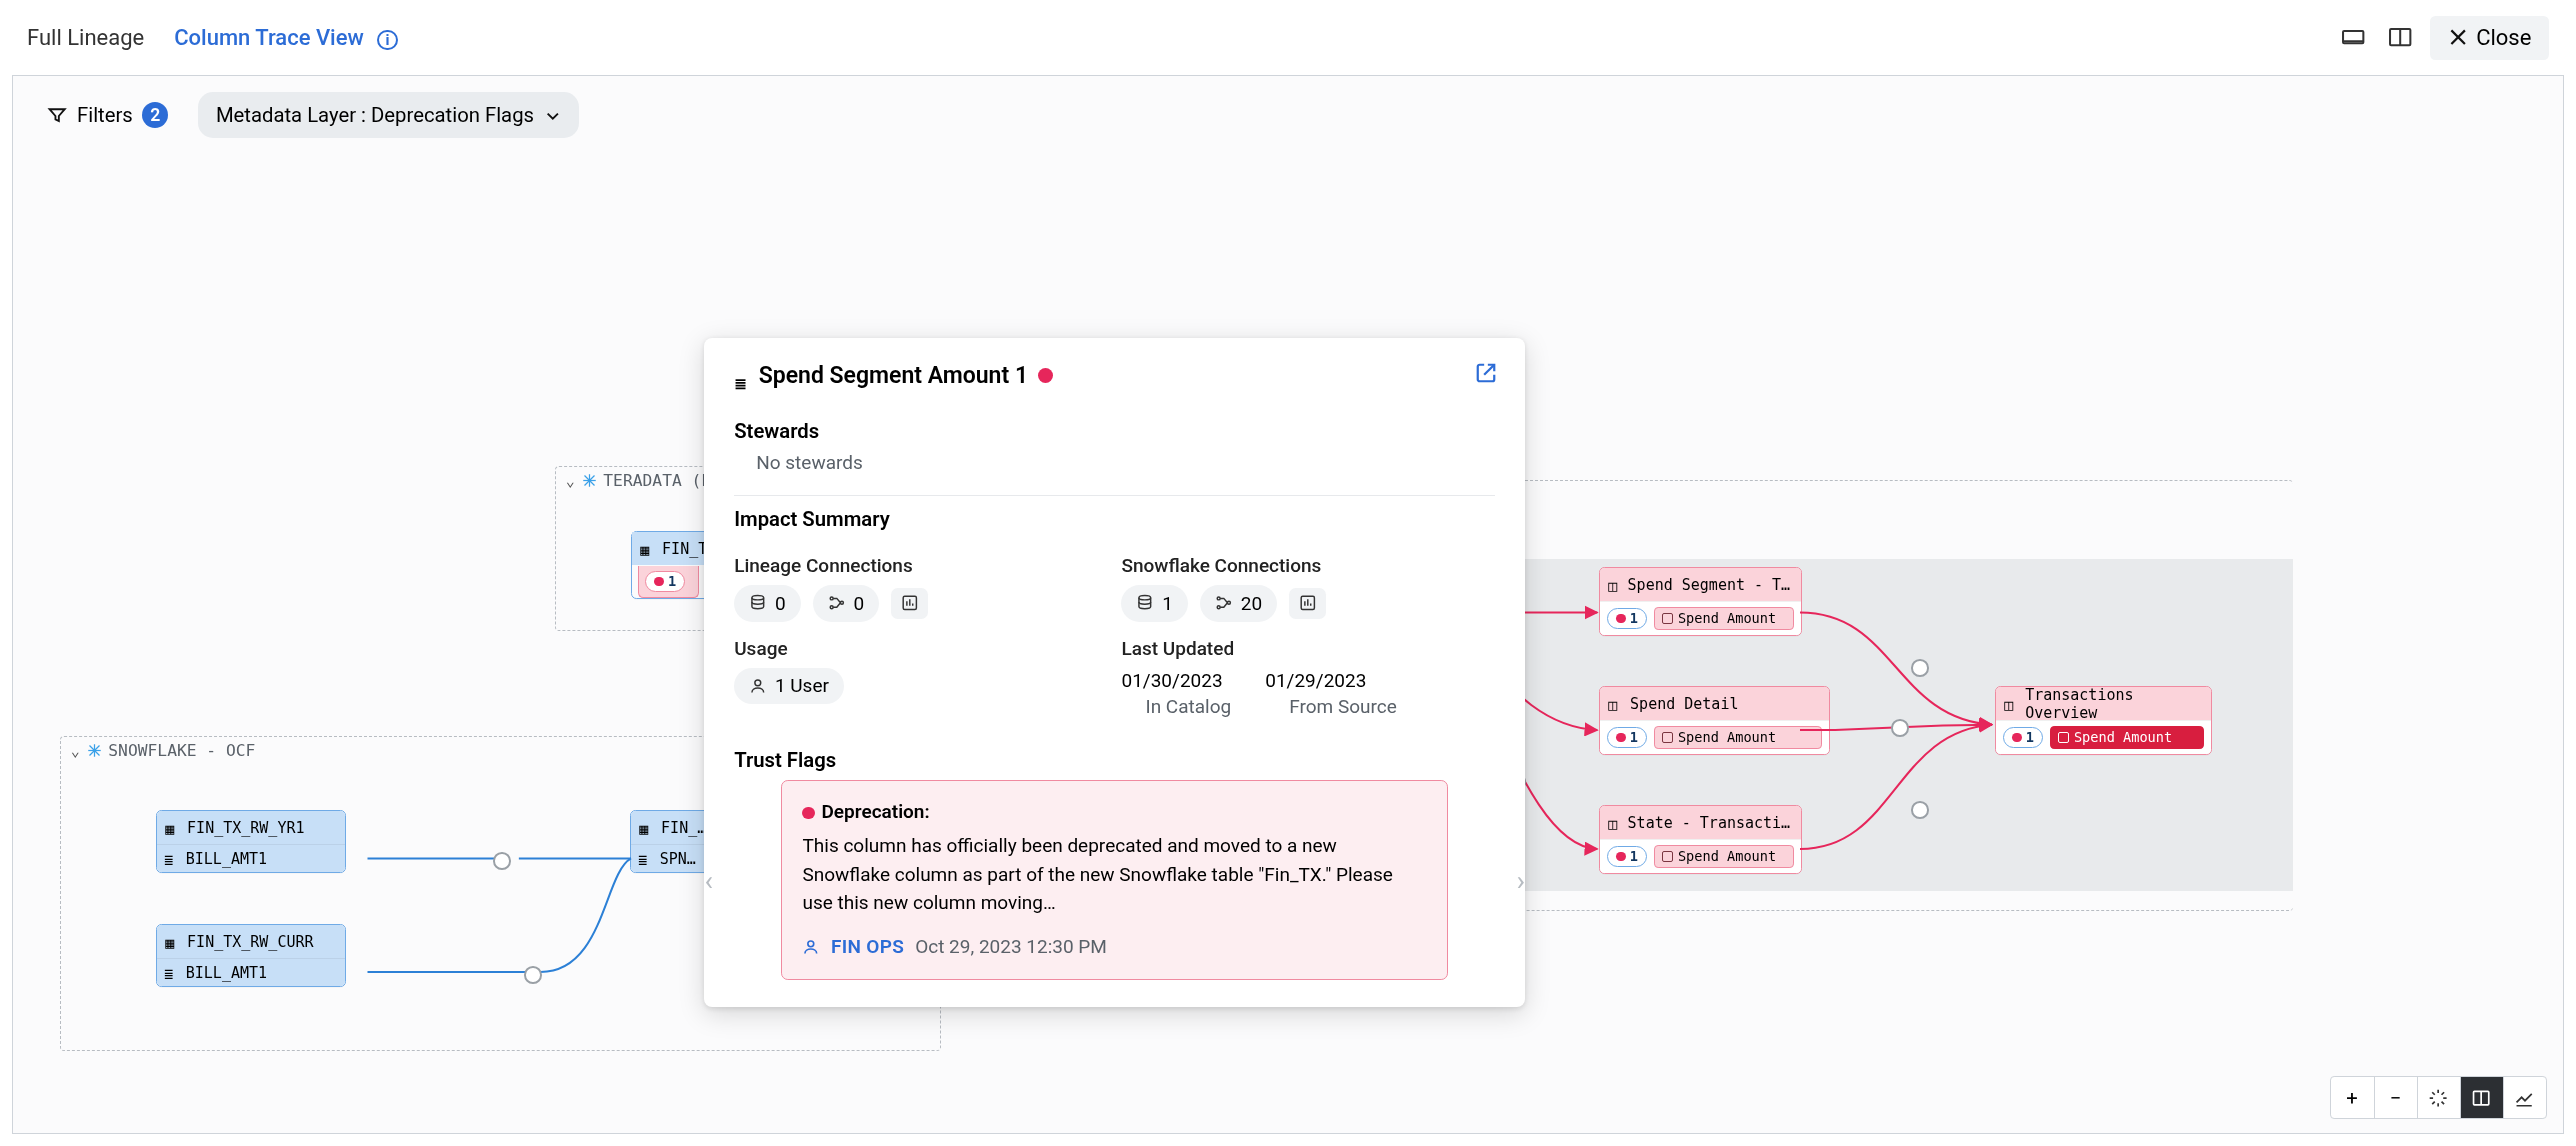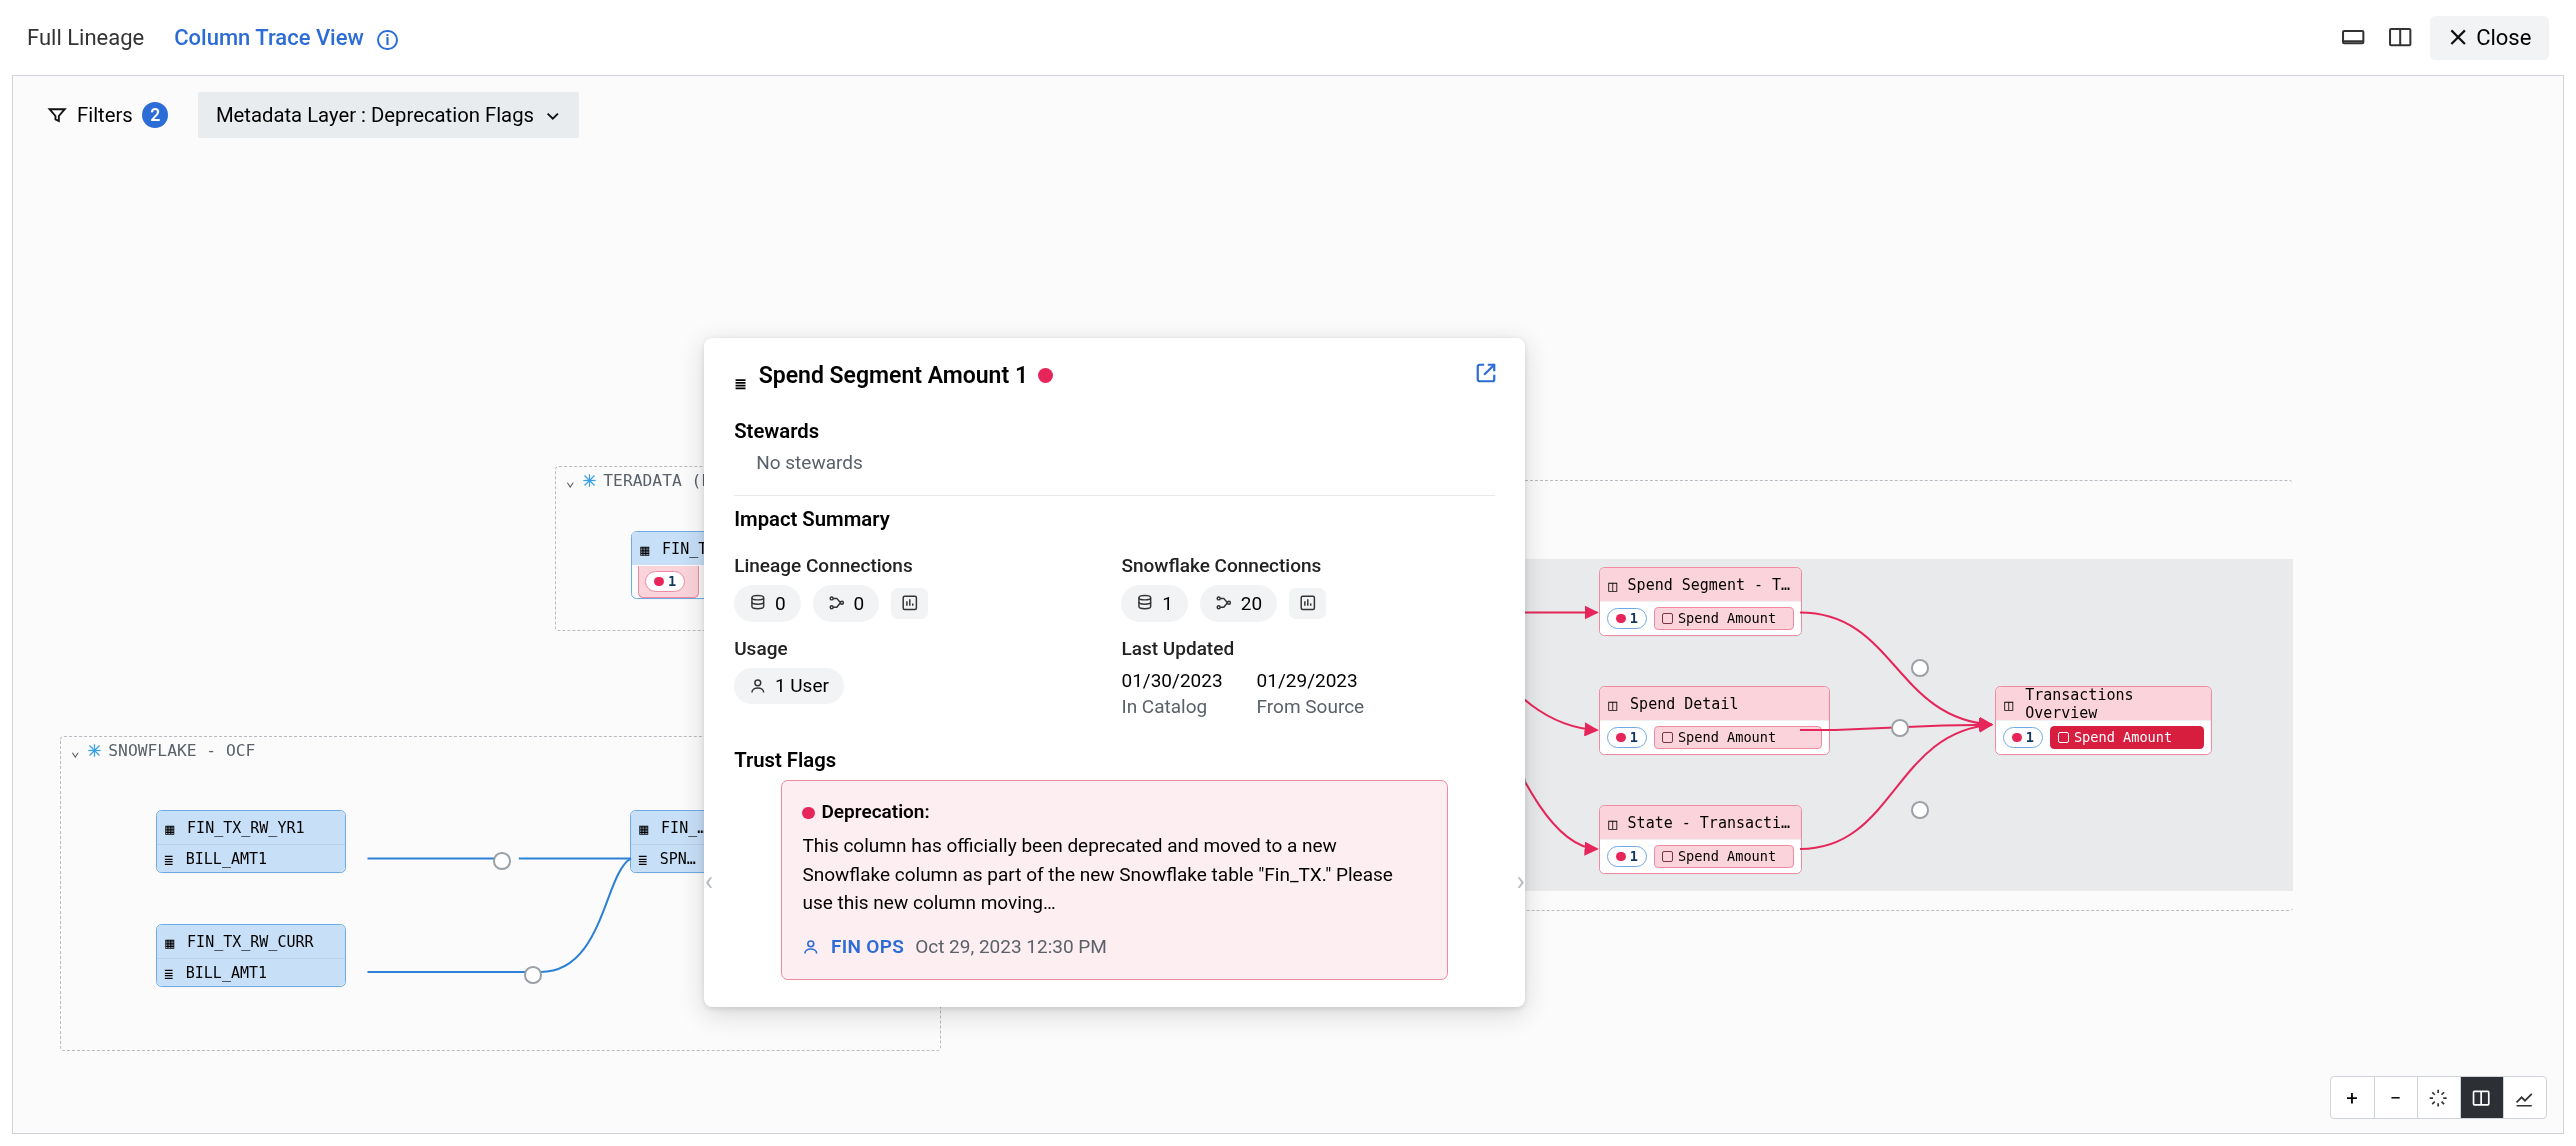--- a/index.html
+++ b/index.html
@@ -65,21 +65,21 @@
   .filters-btn {
     display:flex; align-items:center; gap:9.5px;
     padding:9.5px 15px; background:#fff0; cursor:pointer;
   }
   .filters-badge {
     background:var(--blue); color:#fff; border-radius:50%;
     width:26px; height:26px; display:flex; align-items:center; justify-content:center;
     font-size:17.6px; font-weight:600;
   }
   .layer-chip {
-    background:var(--grey-bg2); border-radius:2px;
+    background:var(--grey-bg2); border-radius:15px;
     padding:11px 17.6px; display:flex; align-items:center; gap:9.5px; cursor:pointer;
     font-size:20.3px;
   }
 
   
   .group {
     position:absolute; border:1.4px dashed var(--grey-dash); border-radius:4.1px;
   }
   .group .title {
     position:absolute; left:9.5px; top:4.1px;
@@ -173,21 +173,21 @@
   .impact-grid .lbl { color:#222; font-weight:500; margin:15px 0 8.1px 0; }
   .stat-row { display:flex; gap:12.2px; align-items:center; }
   .stat {
     background:var(--grey-bg); border-radius:677px;
     padding:6.8px 15px; display:inline-flex; align-items:center; gap:8.1px;
     font-size:19px;
   }
   .stat svg, .stat .glyph { width:17.6px; height:17.6px; }
   .stat.box { border-radius:6.8px; padding:6.8px 9.5px; }
   .dates { display:flex; gap:34px; font-size:19px; margin-top:9.5px;}
-  .dates .sub { color:var(--grey-text); margin-top:2.7px; }
+  .dates .sub { color:var(--grey-text); margin-top:2.7px;margin-left:24px; }
 
   .trust-card {
     position:relative;
     margin-top:8px; border:1.4px solid var(--pink-stroke);
     background: #fdeef1; border-radius:6.8px;
     padding:17.6px 20.3px 17.6px 20.3px; font-size:19px; line-height:1.5;
   }
   .trust-card .title { font-weight:600; display:flex; align-items:center; gap:6.8px; margin-bottom:5.4px;}
   .trust-card .title .dot { width:12.2px;height:12.2px;border-radius:50%;background:var(--red-icon); }
   .trust-card .author-row {

